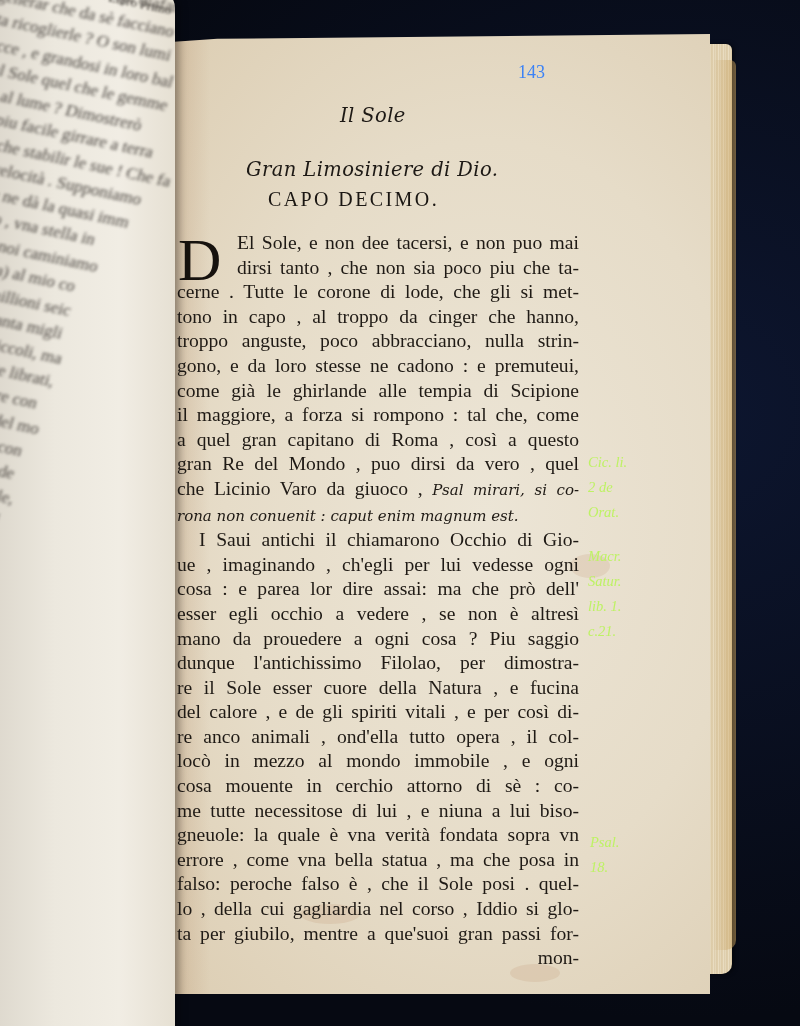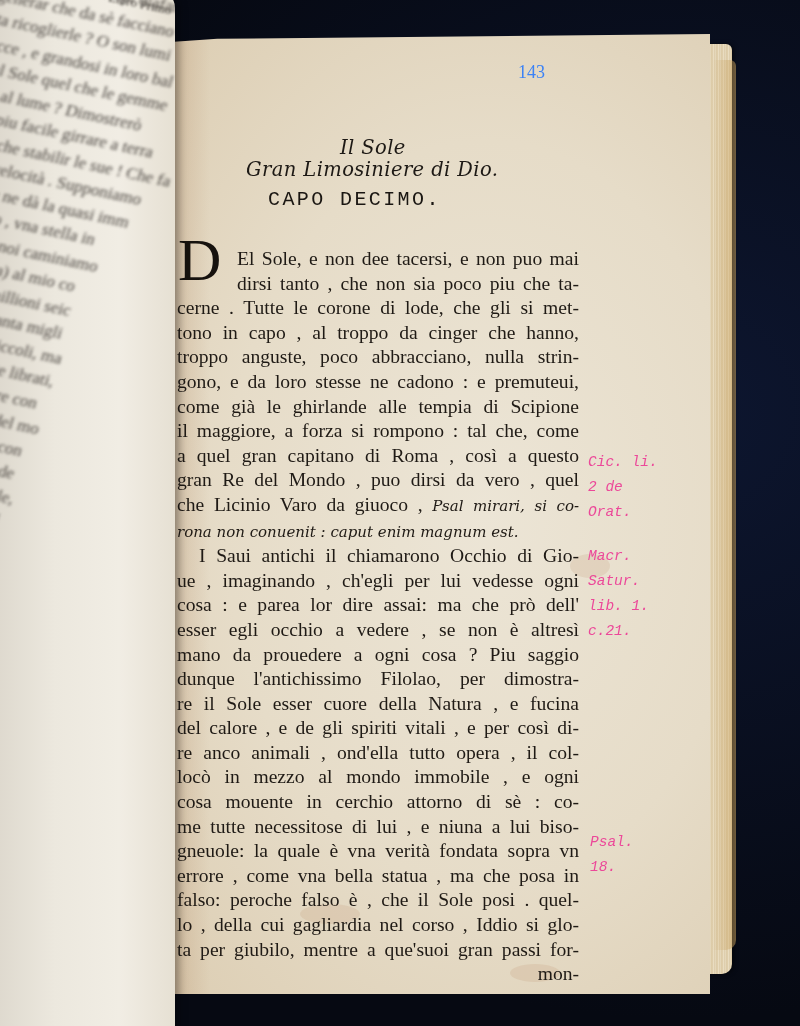--- a/index.html
+++ b/index.html
@@ -67,44 +67,43 @@
   }
   
   .page-number {
     position:absolute; left:518px; top:62px;
     font-family:"Liberation Serif", serif; font-size:18px; color:#3b82f6;
   }
   .title1, .title2 {
     position:absolute; font-family:"DejaVu Serif", serif; font-style:italic;
     color:#1d1915; font-size:19.5px; letter-spacing:0.4px;
   }
-  .title1 { left:340px; top:104px;margin-top:32px; }
+  .title1 { left:340px; top:104px; }
   .title2 { left:246px; top:146px;margin-top:12px; }
   .chapter {
     position:absolute; left:268px; top:188px;
-    font-family:Liberation Mono, monospace; font-size:20px; letter-spacing:2.4px; color:#1a1612;
+    font-family:Liberation Serif, serif; font-size:20px; letter-spacing:2.4px; color:#1a1612;
   }
   .body {
     position:absolute; left:177px; top:231px; width:402px;
     font-family:"Liberation Serif", serif; font-size:19.6px; line-height:24.6px;
     color:#1f1a15;
-    margin-top:16px;
   }
   .body .ln { display:block; white-space:nowrap; text-align:justify; text-align-last:justify; }
   .body .ln.indent { padding-left:60px; }
   .body .ln.para { padding-left:22px; }
   .body .ln.last { text-align-last:right; }
   .body .it { font-style:italic; font-family:"DejaVu Serif", serif; font-size:15px; }
   .dropcap {
     position:absolute; left:178px; top:234px;
     font-family:"Liberation Serif", serif; font-size:60px; line-height:52px; color:#16120e;
   }
   .margin-note {
-    position:absolute; font-family:Liberation Mono, monospace; font-style:italic;
-    font-size:14.5px; line-height:25px; color:#ec4899;
+    position:absolute; font-family:Liberation Serif, serif; font-style:italic;
+    font-size:14.5px; line-height:25px; color:#bef264;
   }
   .margin-note .ln { display:block; white-space:nowrap; }
   .stain {
     position:absolute; border-radius:50%;
     background:rgba(180,130,90,0.15);
   }
 </style>
 </head>
 <body>
 

